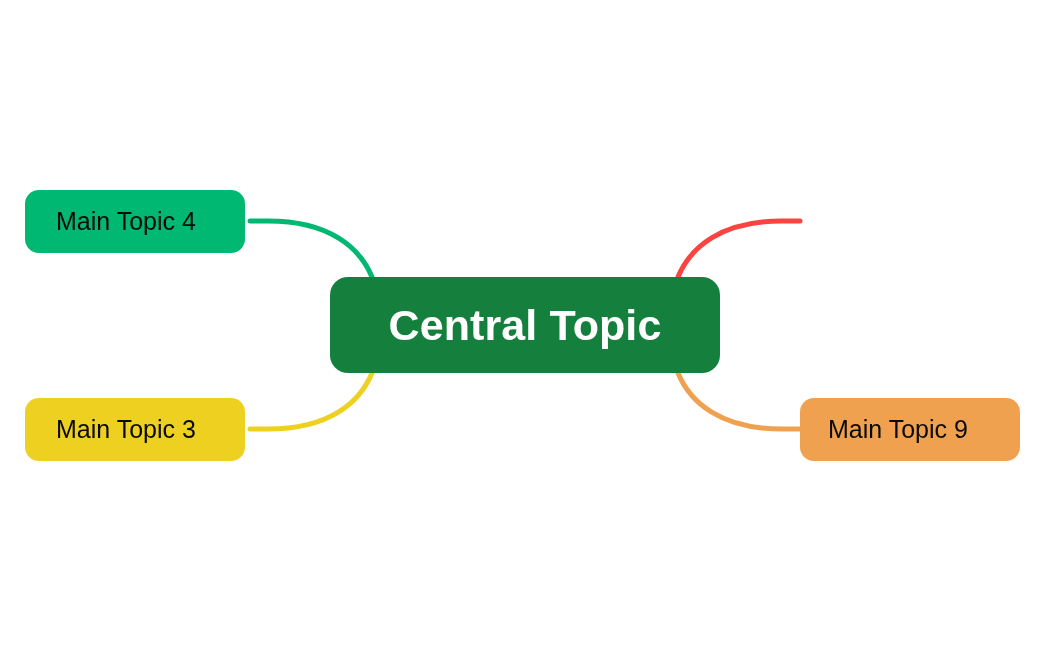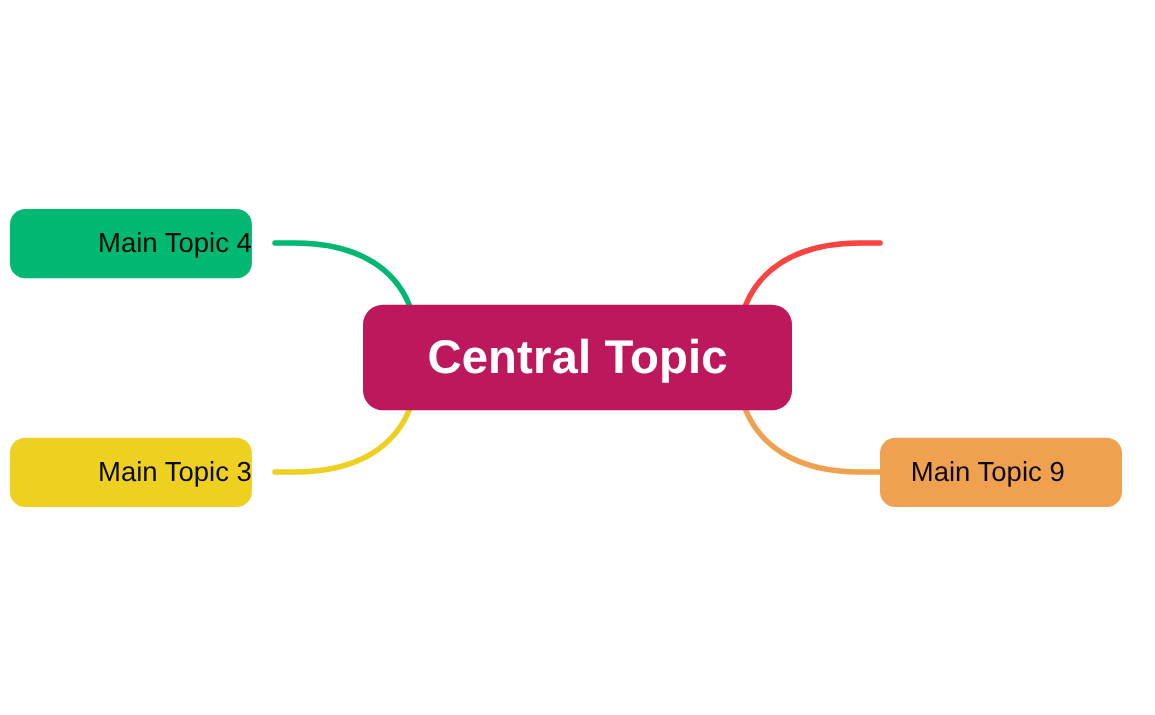--- a/index.html
+++ b/index.html
@@ -51,22 +51,22 @@
   }
   .topic-node {
     width: 220px;
     height: 63px;
   }
   .topic-node .node-label {
     font-size: 25px;
     font-weight: 400;
   }
   .topic-left {
-    left: 9px;
-    text-align: right;
+    left: 25px;
+    padding-left: 31px;
   }
   .topic-right {
     left: 800px;
     padding-left: 28px;
   }
   .row-top  { top: 190px; }
   .row-bot  { top: 398px; }
 </style>
 </head>
 <body>
@@ -86,17 +86,17 @@
 
   <div class="node topic-node topic-left row-bot" style="background: rgb(238, 208, 33); color: rgb(10, 10, 10);">
     <span class="node-label">Main Topic 3</span>
   </div>
 
 
   <div class="node topic-node topic-right row-bot" style="background: rgb(240, 161, 79); color: rgb(10, 10, 10);">
     <span class="node-label">Main Topic 9</span>
   </div>
 
-  <div class="node" id="central-node" style="background: #be185d; color: rgb(255, 255, 255);">
+  <div class="node" id="central-node" style="background: #15803d; color: rgb(255, 255, 255);">
     <span class="node-label">Central Topic</span>
   </div>
 
 </div>
 
 </body></html>

